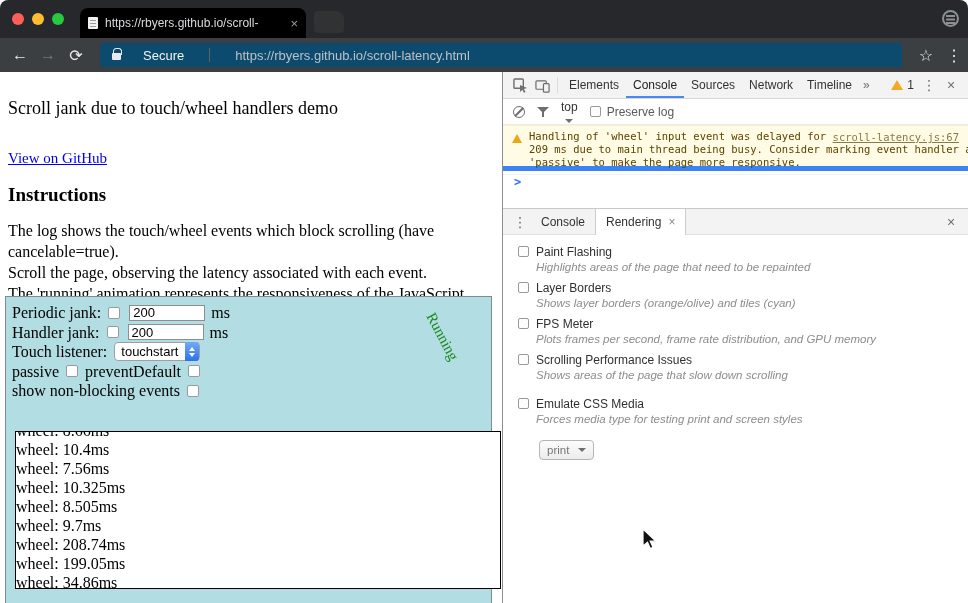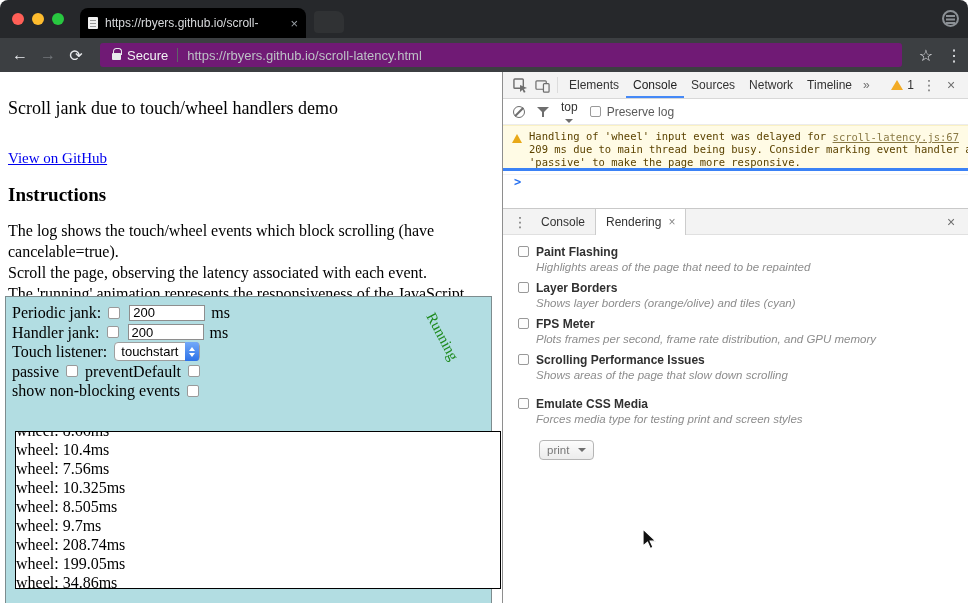--- a/index.html
+++ b/index.html
@@ -19,21 +19,21 @@
   .tab-title { color:#d8dadd; font-size:12px; white-space:nowrap; overflow:hidden; flex:1; }
   .tab-close { color:#9aa0a6; font-size:13px; line-height:13px; }
   .newtab { position:absolute; left:314px; top:11px; width:30px; height:22px; background:#303234; border-radius:4px 8px 4px 4px; }
   .profile { position:absolute; right:9px; top:10px; width:17px; height:17px; border:2px solid #8b9095; border-radius:50%; }
   .profile::before { content:""; position:absolute; left:2px; right:2px; top:3px; height:1.5px; background:#8b9095; box-shadow:0 3.5px 0 #8b9095, 0 7px 0 #8b9095; }
 
   .toolbar { position:absolute; left:0; top:38px; right:0; height:34px; background:#3c3f42; display:flex; align-items:center; }
   .nav-icon { color:#e8eaed; font-size:16px; width:28px; text-align:center; flex:0 0 auto; }
   .nav-icon.first { margin-left:6px; }
   .nav-icon.disabled { color:#73777b; }
-  .urlbar { flex:1; height:24px; margin:0 10px; background:#701a75; border-radius:3px; display:flex; align-items:center; padding:0 12px; }
+  .urlbar { flex:1; height:24px; margin:0 10px; background:#0c4a6e; border-radius:3px; display:flex; align-items:center; padding:0 12px;gap:16px; }
   .lock { width:9px; height:7px; background:#e8eaed; border-radius:1px; position:relative; margin:3px 6px 0 0; }
   .lock::before { content:""; position:absolute; top:-5px; left:1px; width:7px; height:6px; border:1.5px solid #e8eaed; border-bottom:none; border-radius:3.5px 3.5px 0 0; }
   .secure { color:#f1f3f4; font-size:13px; }
   .url-divider { width:1px; height:14px; background:#5f6368; margin:0 9px; }
   .url { color:#bdc1c6; font-size:13px; white-space:nowrap; overflow:hidden; }
 
   
   .page { position:absolute; left:0; top:72px; width:501px; height:531px; background:#fff; overflow:hidden; font-family:"Liberation Serif","DejaVu Serif",serif; color:#000; }
   .page-title { position:absolute; left:8px; top:26px; font-size:18px; font-weight:normal; white-space:nowrap; }
   .gh-link { position:absolute; left:8px; top:78px; font-size:15px; color:#0000ee; text-decoration:underline; cursor:pointer; }
@@ -70,37 +70,37 @@
   .ban { width:12px; height:12px; border:1.5px solid #6e6e6e; border-radius:50%; position:relative; flex:0 0 auto; }
   .ban::after { content:""; position:absolute; left:-1px; top:4px; width:12px; height:1.5px; background:#6e6e6e; transform:rotate(-45deg); }
   .funnel { position:relative; width:12px; height:12px; flex:0 0 auto; }
   .funnel::before { content:""; position:absolute; left:0; top:1px; width:0; height:0; border-left:6px solid transparent; border-right:6px solid transparent; border-top:6px solid #6e6e6e; }
   .funnel::after { content:""; position:absolute; left:5px; top:6px; width:2px; height:5px; background:#6e6e6e; }
   .ctx { display:flex; align-items:center; gap:5px; color:#333;flex-direction:column; }
   .caret { width:0; height:0; border-left:4px solid transparent; border-right:4px solid transparent; border-top:4px solid #6e6e6e; }
   .preserve { display:flex; align-items:center; gap:6px; color:#5a5a5a; }
   .cb-sm { appearance:none; -webkit-appearance:none; width:11px; height:11px; border:1px solid #999; border-radius:2px; background:#fdfdfd; }
 
-  .console-warning { position:absolute; top:53px; left:0; right:0; height:46px; background:#fffbe5; border-top:1px solid #faf1c4; border-bottom:3px solid #3b82f6; }
+  .console-warning { position:absolute; top:53px; left:0; right:0; height:46px; background:#fffbe5; border-top:1px solid #faf1c4; border-bottom:5px solid #3b82f6; }
   .cw-icon { position:absolute; left:9px; top:8px; width:0; height:0; border-left:5px solid transparent; border-right:5px solid transparent; border-bottom:9px solid #e8a817; }
   .cw-msg { position:absolute; left:26px; top:4px; right:118px; font:10.5px/13px "DejaVu Sans Mono",monospace; color:#5c4300; white-space:nowrap; }
   .srclink { position:absolute; right:9px; top:5px; font:10.5px "DejaVu Sans Mono",monospace; color:#8a7a45; text-decoration:underline; cursor:pointer; }
   .prompt { position:absolute; top:102px; left:0; right:0; height:18px; border-top:1px solid #f2f2f2; }
   .chev { color:#2871f0; font:bold 12px "DejaVu Sans Mono",monospace; padding-left:11px; }
 
   .drawer-tabbar { position:absolute; top:136px; left:0; right:0; height:27px; background:#f3f3f3; border-top:1px solid #c9c9c9; border-bottom:1px solid #e0e0e0; display:flex; align-items:center; padding:0 6px; }
   .drawer-tab { padding:0 10px; line-height:26px; color:#333; flex:0 0 auto; }
   .drawer-tab.selected { background:#fff; border-left:1px solid #ccc; border-right:1px solid #ccc; height:26px; display:flex; align-items:center; gap:7px; }
   .tclose { color:#888; font-style:normal; font-size:12px; }
 
   .rendering { position:absolute; top:163px; left:0; right:0; bottom:0; background:#fff; padding:10px 12px 0 15px; }
   .ritem { display:flex; margin-bottom:7px; }
   .ritem.gap-before { margin-top:15px; }
   .ritem .cb-sm { margin:1px 7px 0 0; flex:0 0 auto; }
-  .rtitle { font-size:12px; color:#303030; line-height:14px;font-weight:bold; }
+  .rtitle { font-size:12px; color:#303030; line-height:14px; }
   .rdesc { font-size:11.5px; color:#8c8c8c; line-height:14px; margin-top:1px; white-space:nowrap;font-style:italic; }
   .media-select { display:inline-flex; align-items:center; gap:9px; margin:7px 0 0 21px; padding:3px 7px; background:linear-gradient(#fcfcfc,#ececec); border:1px solid #b5b5b5; border-radius:4px; color:#777; font-size:11.5px; }
 
   .cursor { position:absolute; left:642px; top:528px; pointer-events:none; }
 </style>
 </head>
 <body>
 
 <div class="titlebar">
   <span class="tl red"></span>

